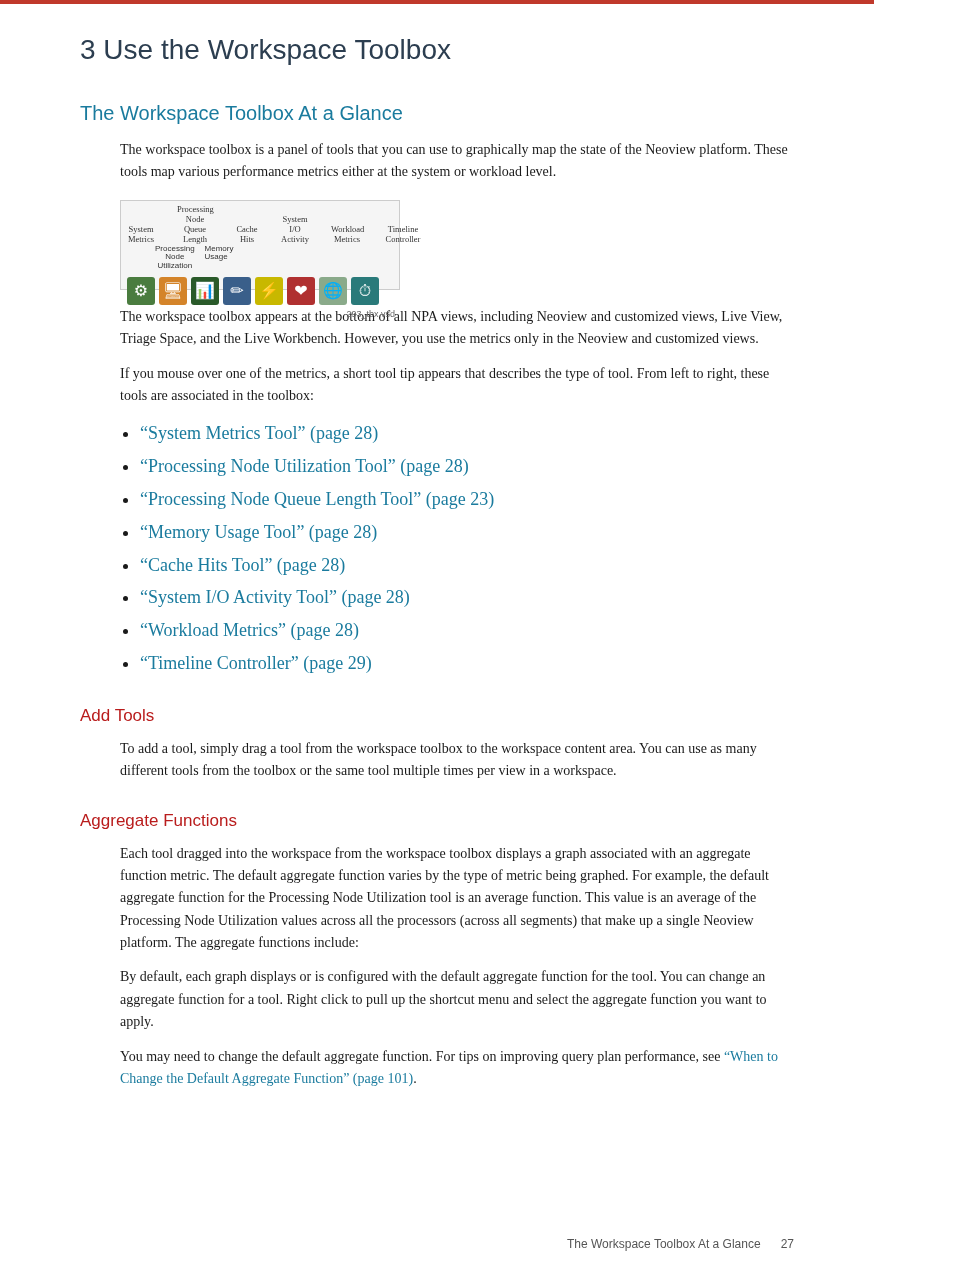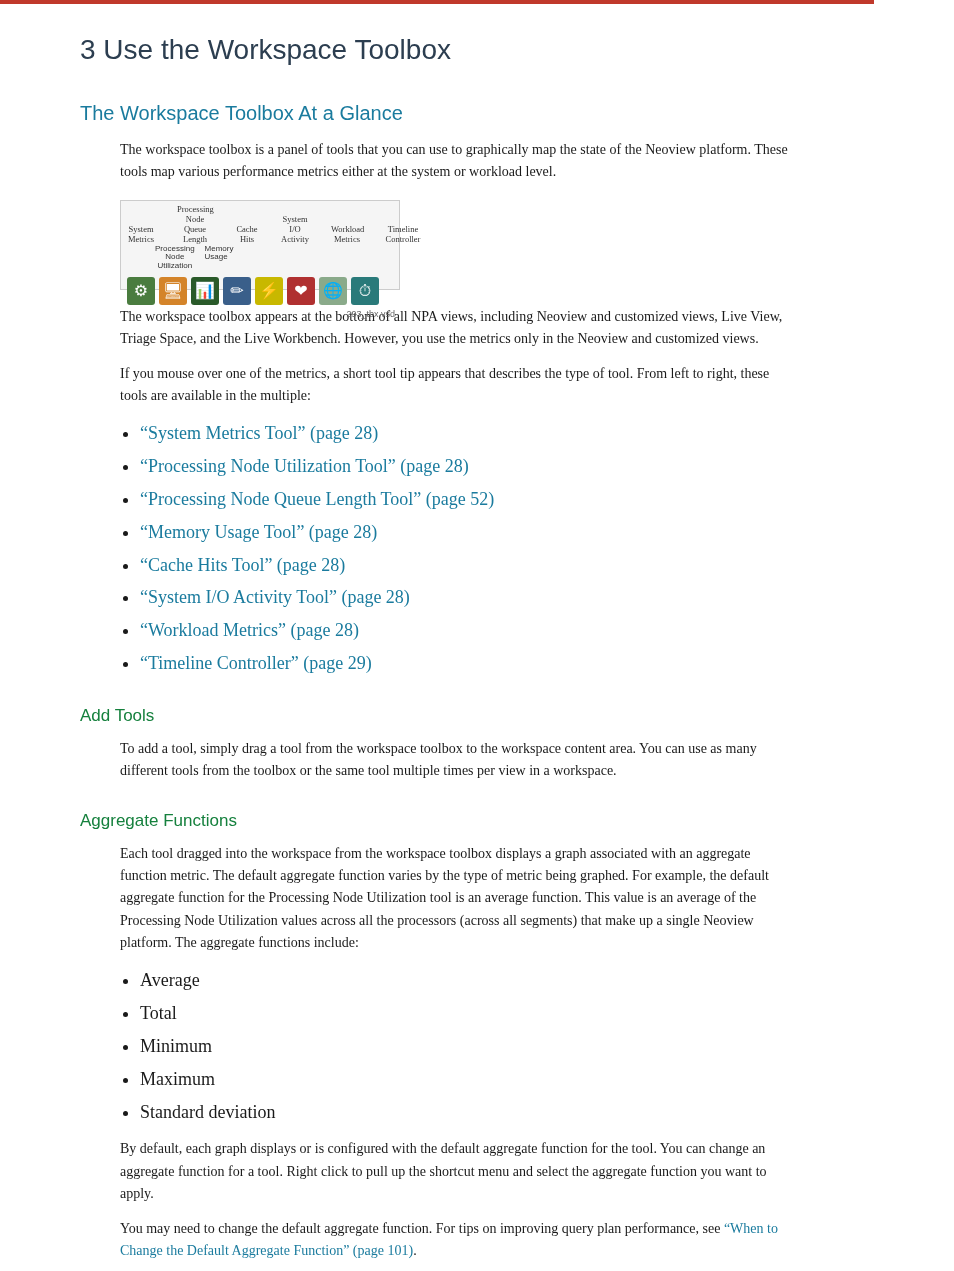--- a/index.html
+++ b/index.html
@@ -48,21 +48,21 @@
       font-weight: 400;
       color: #1a7b9e;
       margin-bottom: 14px;
       margin-top: 10px;
     }
 
     .subsection-title {
       font-family: Arial, Helvetica, sans-serif;
       font-size: 17px;
       font-weight: 400;
-      color: #15803d;
+      color: #b91c1c;
       margin-bottom: 12px;
       margin-top: 24px;
     }
 
     
     .body-text {
       font-size: 14px;
       line-height: 1.6;
       color: #1a1a1a;
       margin-bottom: 12px;
@@ -211,49 +211,42 @@
           <div class="icon-box icon-red2">❤</div>
           <div class="icon-box icon-light">🌐</div>
           <div class="icon-box icon-teal">⏱</div>
         </div>
         <div class="diagram-footer">293_tbx.vsd</div>
       </div>
     </div>
 
     <p class="body-text">The workspace toolbox appears at the bottom of all NPA views, including Neoview and customized views, Live View, Triage Space, and the Live Workbench. However, you use the metrics only in the Neoview and customized views.</p>
 
-    <p class="body-text">If you mouse over one of the metrics, a short tool tip appears that describes the type of tool. From left to right, these tools are available in the multiple:</p>
+    <p class="body-text">If you mouse over one of the metrics, a short tool tip appears that describes the type of tool. From left to right, these tools are associated in the toolbox:</p>
 
     <ul class="bullet-list">
       <li><a class="link-text">“System Metrics Tool” (page 28)</a></li>
       <li><a class="link-text">“Processing Node Utilization Tool” (page 28)</a></li>
-      <li><a class="link-text">“Processing Node Queue Length Tool” (page 52)</a></li>
+      <li><a class="link-text">“Processing Node Queue Length Tool” (page 23)</a></li>
       <li><a class="link-text">“Memory Usage Tool” (page 28)</a></li>
       <li><a class="link-text">“Cache Hits Tool” (page 28)</a></li>
       <li><a class="link-text">“System I/O Activity Tool” (page 28)</a></li>
       <li><a class="link-text">“Workload Metrics” (page 28)</a></li>
       <li><a class="link-text">“Timeline Controller” (page 29)</a></li>
     </ul>
 
     <div class="section-divider">
       <h2 class="subsection-title">Add Tools</h2>
       <p class="body-text">To add a tool, simply drag a tool from the workspace toolbox to the workspace content area. You can use as many different tools from the toolbox or the same tool multiple times per view in a workspace.</p>
     </div>
 
     <div class="section-divider">
       <h2 class="subsection-title">Aggregate Functions</h2>
       <p class="body-text">Each tool dragged into the workspace from the workspace toolbox displays a graph associated with an aggregate function metric. The default aggregate function varies by the type of metric being graphed. For example, the default aggregate function for the Processing Node Utilization tool is an average function. This value is an average of the Processing Node Utilization values across all the processors (across all segments) that make up a single Neoview platform. The aggregate functions include:</p>
 
-      <ul class="bullet-list">
-        <li><span>Average</span></li>
-        <li><span>Total</span></li>
-        <li><span>Minimum</span></li>
-        <li><span>Maximum</span></li>
-        <li><span>Standard deviation</span></li>
-      </ul>
 
       <p class="body-text">By default, each graph displays or is configured with the default aggregate function for the tool. You can change an aggregate function for a tool. Right click to pull up the shortcut menu and select the aggregate function you want to apply.</p>
 
       <p class="body-text">
         You may need to change the default aggregate function. For tips on improving query plan performance, see <a class="link-text">“When to Change the Default Aggregate Function” (page 101)</a>.
       </p>
     </div>
 
   </div>
 

